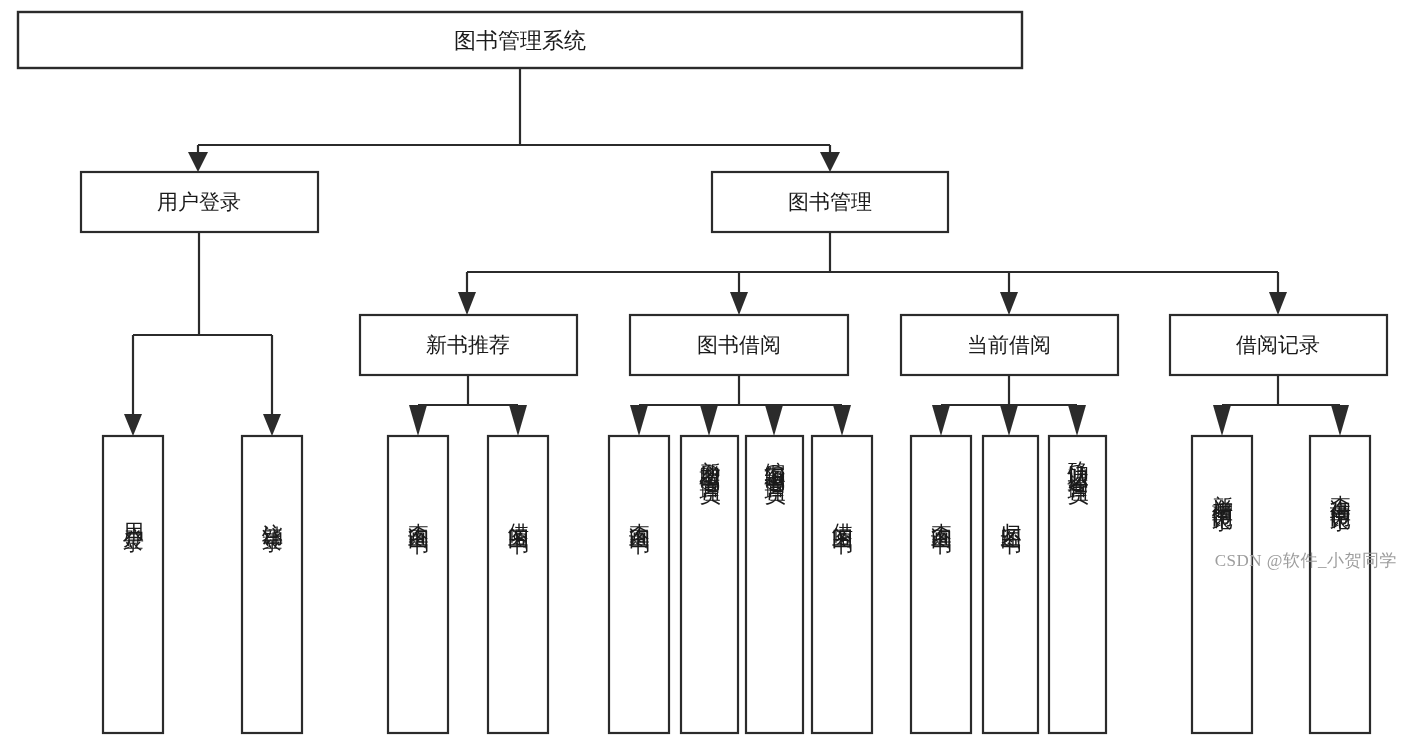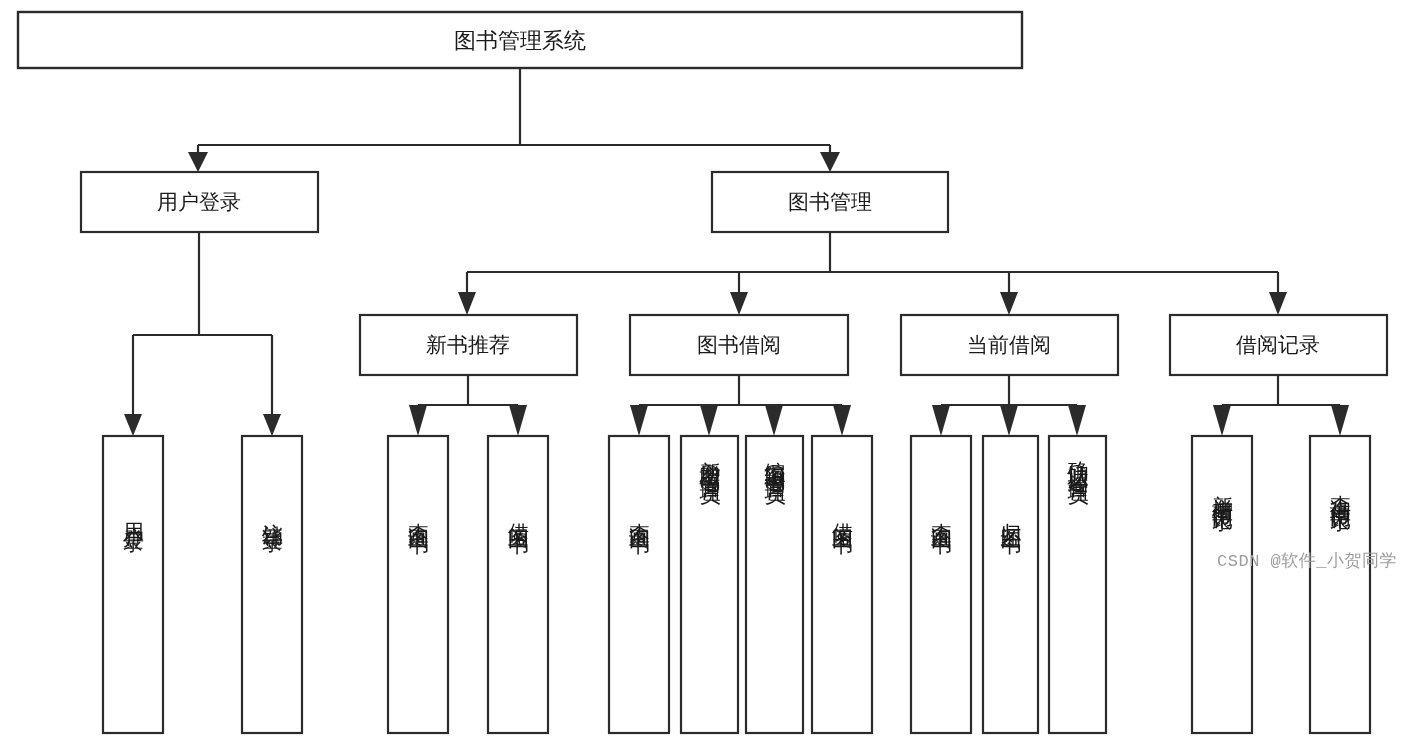--- a/index.html
+++ b/index.html
@@ -72,21 +72,21 @@
     line-height: 1.18;
     letter-spacing: 3.5px;
     color: #1a1a1a;
     white-space: nowrap;
     text-align: left;
   }
   .watermark {
     position: absolute;
     right: 8px;
     bottom: 4px;
-    font-family: Liberation Mono, monospace;
+    font-family: Liberation Serif, serif;
     font-size: 17px;
     color: #9d9d9d;
     letter-spacing: 0.5px;
     white-space: nowrap;
   }
 </style>
 </head>
 <body>
 
 <div id="diagram-root">

